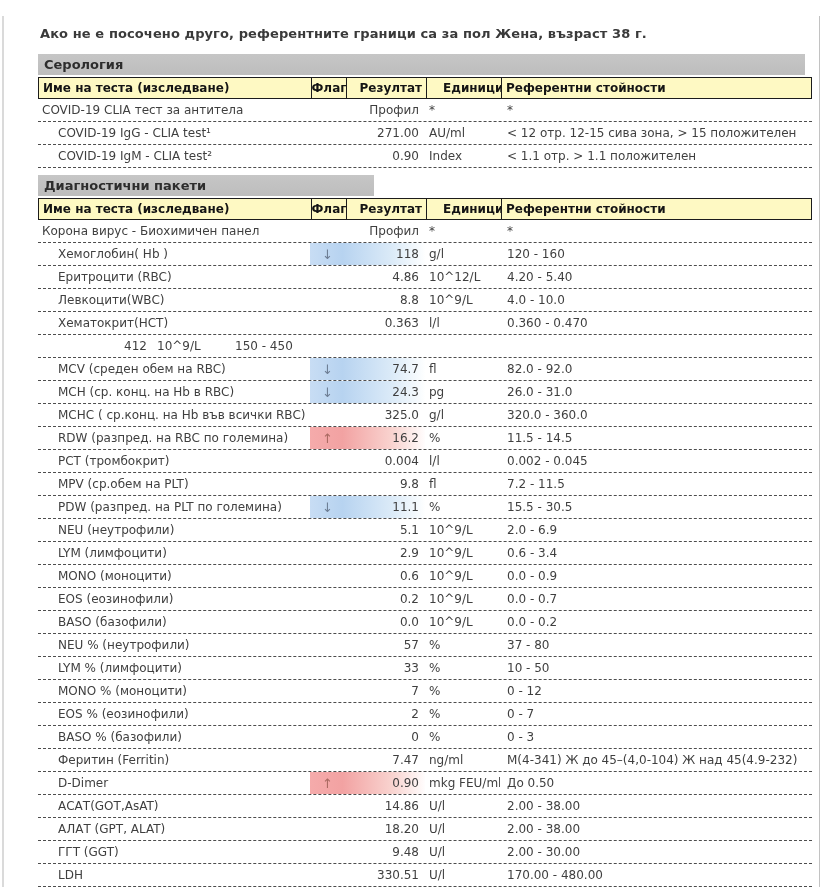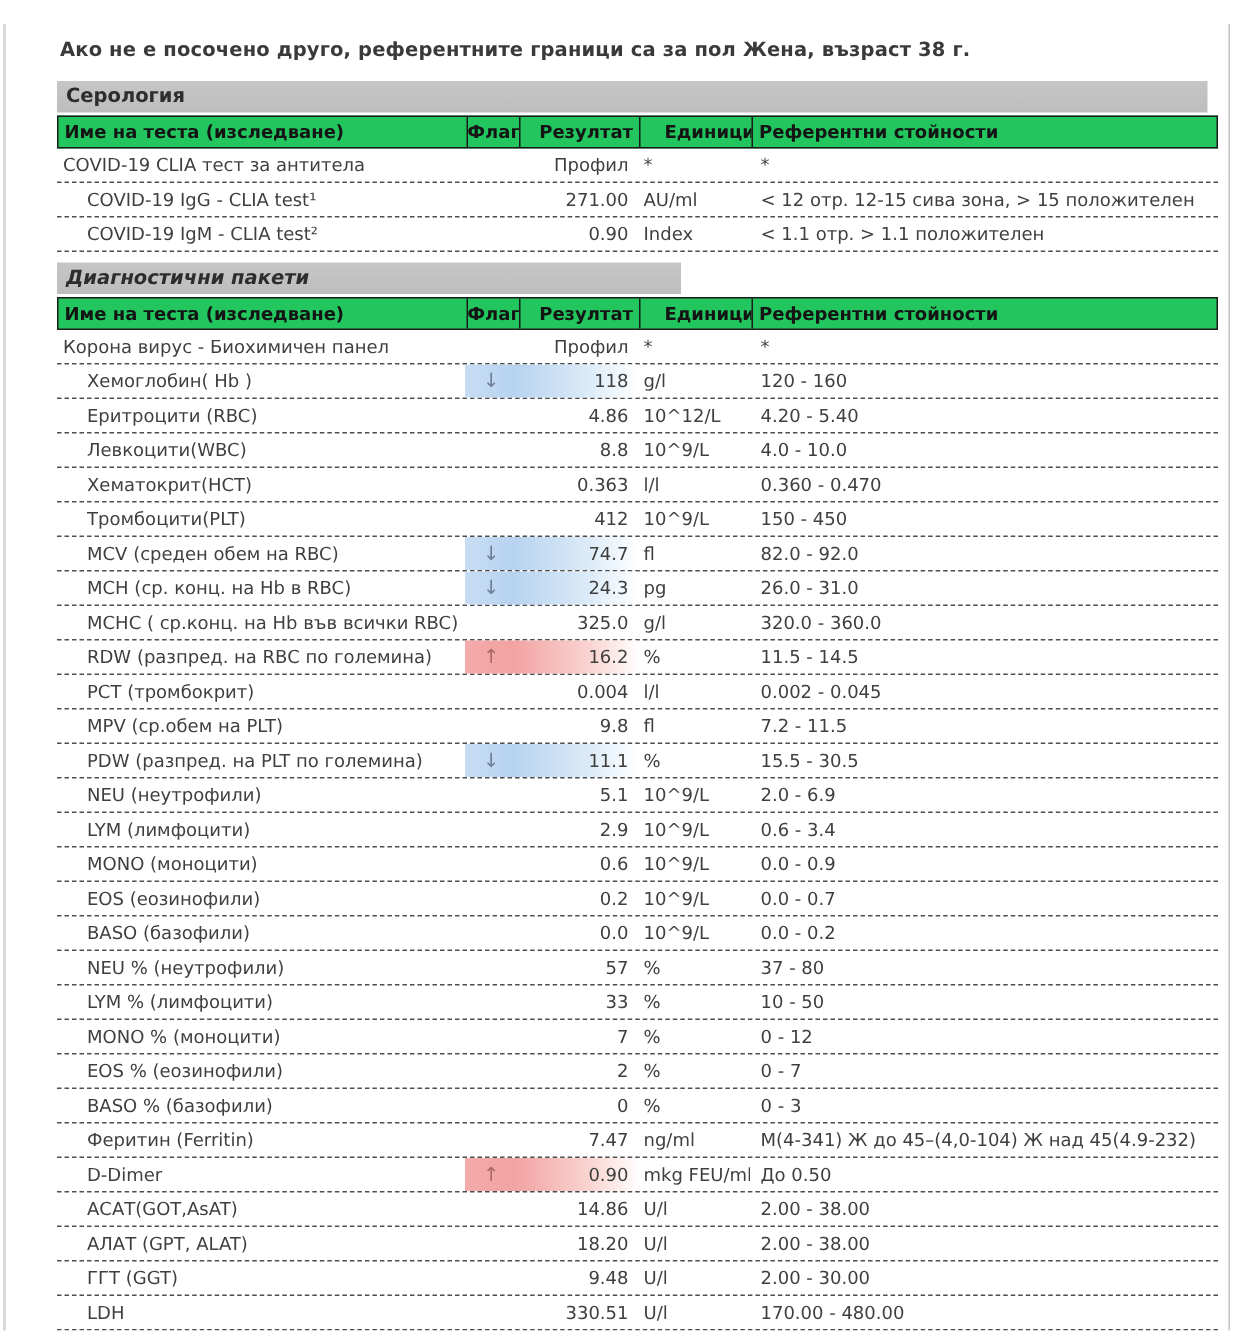--- a/index.html
+++ b/index.html
@@ -19,27 +19,27 @@
     margin:3px 0 13px 2px;letter-spacing:.1px;
   }
   .section{margin-bottom:7px;}
   .section-bar{
     height:21px;line-height:21px;
     background:linear-gradient(#c6c6c6,#bdbdbd);
     font-weight:bold;font-size:13px;color:#2d2d2d;
     padding-left:6px;box-sizing:border-box;
     width:767px;margin-bottom:2px;
   }
-  .section-bar.short{width:416px;font-style:italic;}
+  .section-bar.short{width:336px;}
   .grid{width:774px;}
   .hdr-row{
     display:flex;align-items:stretch;
     border:1px solid #1c1c1c;box-sizing:border-box;
     font-weight:bold;font-size:12px;color:#141414;
-    height:22px;background:#22c55e;
+    height:22px;background:#fef9c3;
   }
   .hdr-cell{
     display:flex;align-items:center;box-sizing:border-box;
     padding:0 4px;border-left:1px solid #1c1c1c;
     white-space:nowrap;overflow:hidden;
   }
   .hdr-cell:first-child{border-left:none;}
   .c-name{flex:0 0 272px;width:272px;}
   .c-flag{flex:0 0 35px;width:35px;justify-content:center;padding:0 0;text-align:center;}
   .c-result{flex:0 0 80px;width:80px;justify-content:flex-end;text-align:right;}
@@ -257,23 +257,20 @@
     </div>
     <div class="cell units-cell">
       <span>l/l</span>
     </div>
     <div class="cell ref-cell">
       <span>0.360 - 0.470</span>
     </div>
   </div>
 
   <div class="row">
-    <div class="cell name-cell indent">
-      <span>Тромбоцити(PLT)</span>
-    </div>
     <div class="fr-group">
       <div class="cell flag-cell">
         <span></span>
       </div>
       <div class="cell result-cell">
         <span>412</span>
       </div>
     </div>
     <div class="cell units-cell">
       <span>10^9/L</span>

